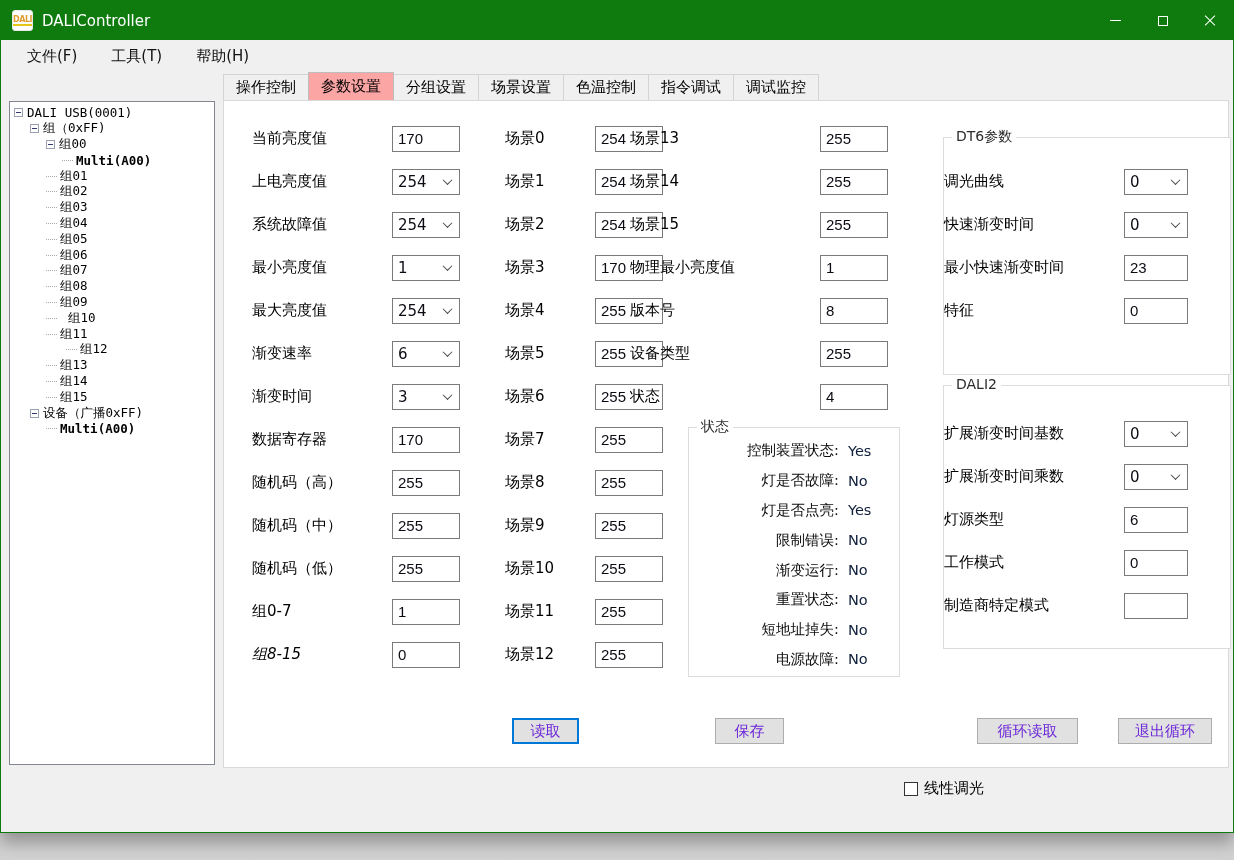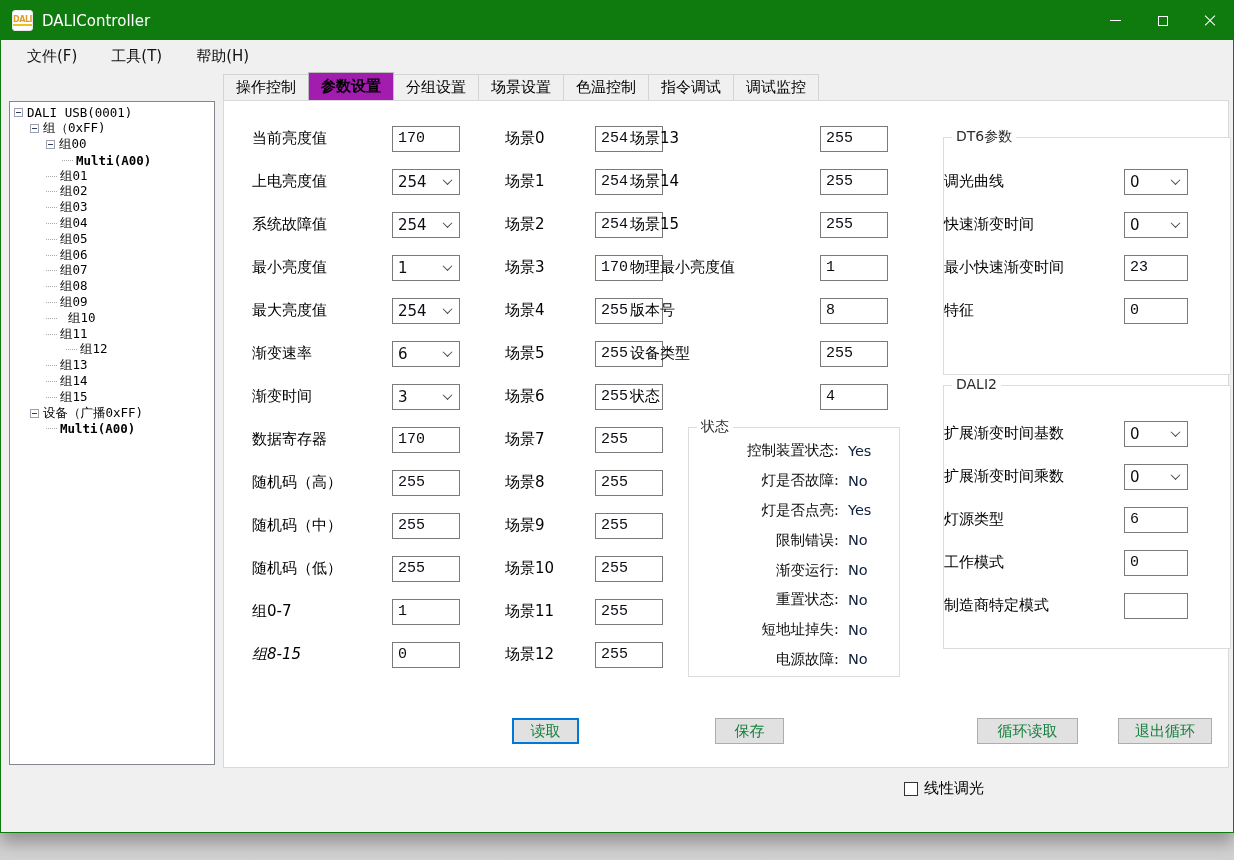--- a/index.html
+++ b/index.html
@@ -46,45 +46,45 @@
   .tree-item { height:15.8px; display:flex; align-items:center; white-space:pre;
     font-family:"DejaVu Sans Mono","Liberation Mono",monospace; font-size:12.5px; color:#000; }
   .expander { width:9px; height:9px; border:1px solid #9aa0b0; background:#fff;
     position:relative; margin-right:4px; flex:none; }
   .expander::after { content:""; position:absolute; left:1px; right:1px; top:3px; height:1px; background:#2f3b66; }
   .tree-stub { width:11px; border-top:1px dotted #a8a8a8; margin-right:3px; flex:none; }
   
   .tab-bar { position:absolute; left:222px; top:73px; display:flex; align-items:flex-start; z-index:3; }
   .tab { height:26px; padding:0 12px; display:flex; align-items:center; font-size:15px;
     color:#000; background:#f0f0f0; border:1px solid #d4d4d4; border-bottom:none; margin-right:-1px; }
-  .tab.selected { background:#a21caf; height:28px; margin-top:-2px; border:1px solid #bdbdbd; border-bottom:none; position:relative; z-index:4;font-weight:bold; }
+  .tab.selected { background:#fca5a5; height:28px; margin-top:-2px; border:1px solid #bdbdbd; border-bottom:none; position:relative; z-index:4; }
   .tab-page {
     position:absolute; left:222px; top:99px; width:1006px; height:668px;
     background:#fff; border:1px solid #d9d9d9;
   }
   
   .col { position:absolute; }
   .frow { height:43px; display:flex; align-items:center; }
   .flabel { text-align:left; padding-right:9px; font-size:15px; color:#000; flex:none; }
   .tb { width:68px; height:26px; border:1px solid #7a7a7a; background:#fff; color:#0b0b14;
-    font-size:15px; padding:1px 5px; font-family:Liberation Mono, monospace; outline:none; flex:none; }
+    font-size:15px; padding:1px 5px; font-family:Liberation Sans, sans-serif; outline:none; flex:none; }
   .combo { width:68px; height:26px; border:1px solid #7a7a7a; background:#fff;
     display:flex; align-items:center; padding-left:5px; font-size:15px; color:#0b0b14; flex:none; }
   .combo .arrow { width:7px; height:7px; border-right:1.4px solid #4a4a4a; border-bottom:1.4px solid #4a4a4a;
     transform:rotate(45deg) translate(-1px,-1px); margin-left:auto; margin-right:8px; flex:none; }
   
   .groupbox { position:absolute; border:1px solid #dcdcdc; background:#fff; }
   .gtitle { position:absolute; top:-10px; left:8px; background:#fff; padding:0 4px; font-size:14px; color:#2b2b2b; }
   .grows { position:absolute; left:0; right:0; }
   .sgrow { height:29.8px; display:flex; align-items:center; }
   .slabel { width:150px; text-align:right; font-size:14.5px; color:#0c0c0c; flex:none; }
   .sval { margin-left:9px; font-size:14.5px; color:#10203c; }
   
   .btn { position:absolute; height:26px; background:#e1e1e1; border:1px solid #adadad;
-    font-size:15px; color:#15803d; display:flex; align-items:center; justify-content:center; font-family:inherit; }
+    font-size:15px; color:#6d28d9; display:flex; align-items:center; justify-content:center; font-family:inherit; }
   .btn.focused { border:2px solid #0078d7; }
   
   .check-row { position:absolute; left:903px; top:778px; display:flex; align-items:center; }
   .checkbox { width:14px; height:14px; border:1px solid #333; background:#fff; flex:none; }
   .check-label { margin-left:6px; font-size:15px; color:#000; }
   
   .statusbar { position:absolute; left:0; right:0; bottom:0; height:32px; background:#f0f0f0;
     border-top:1px solid #dedede; display:flex; align-items:center; padding-left:8px; font-size:15px; color:#0a0a0a; }
   .statusbar span { margin-right:34px; }
   .grip { position:absolute; right:4px; bottom:4px; width:3px; height:3px; background:#8f8f8f;

